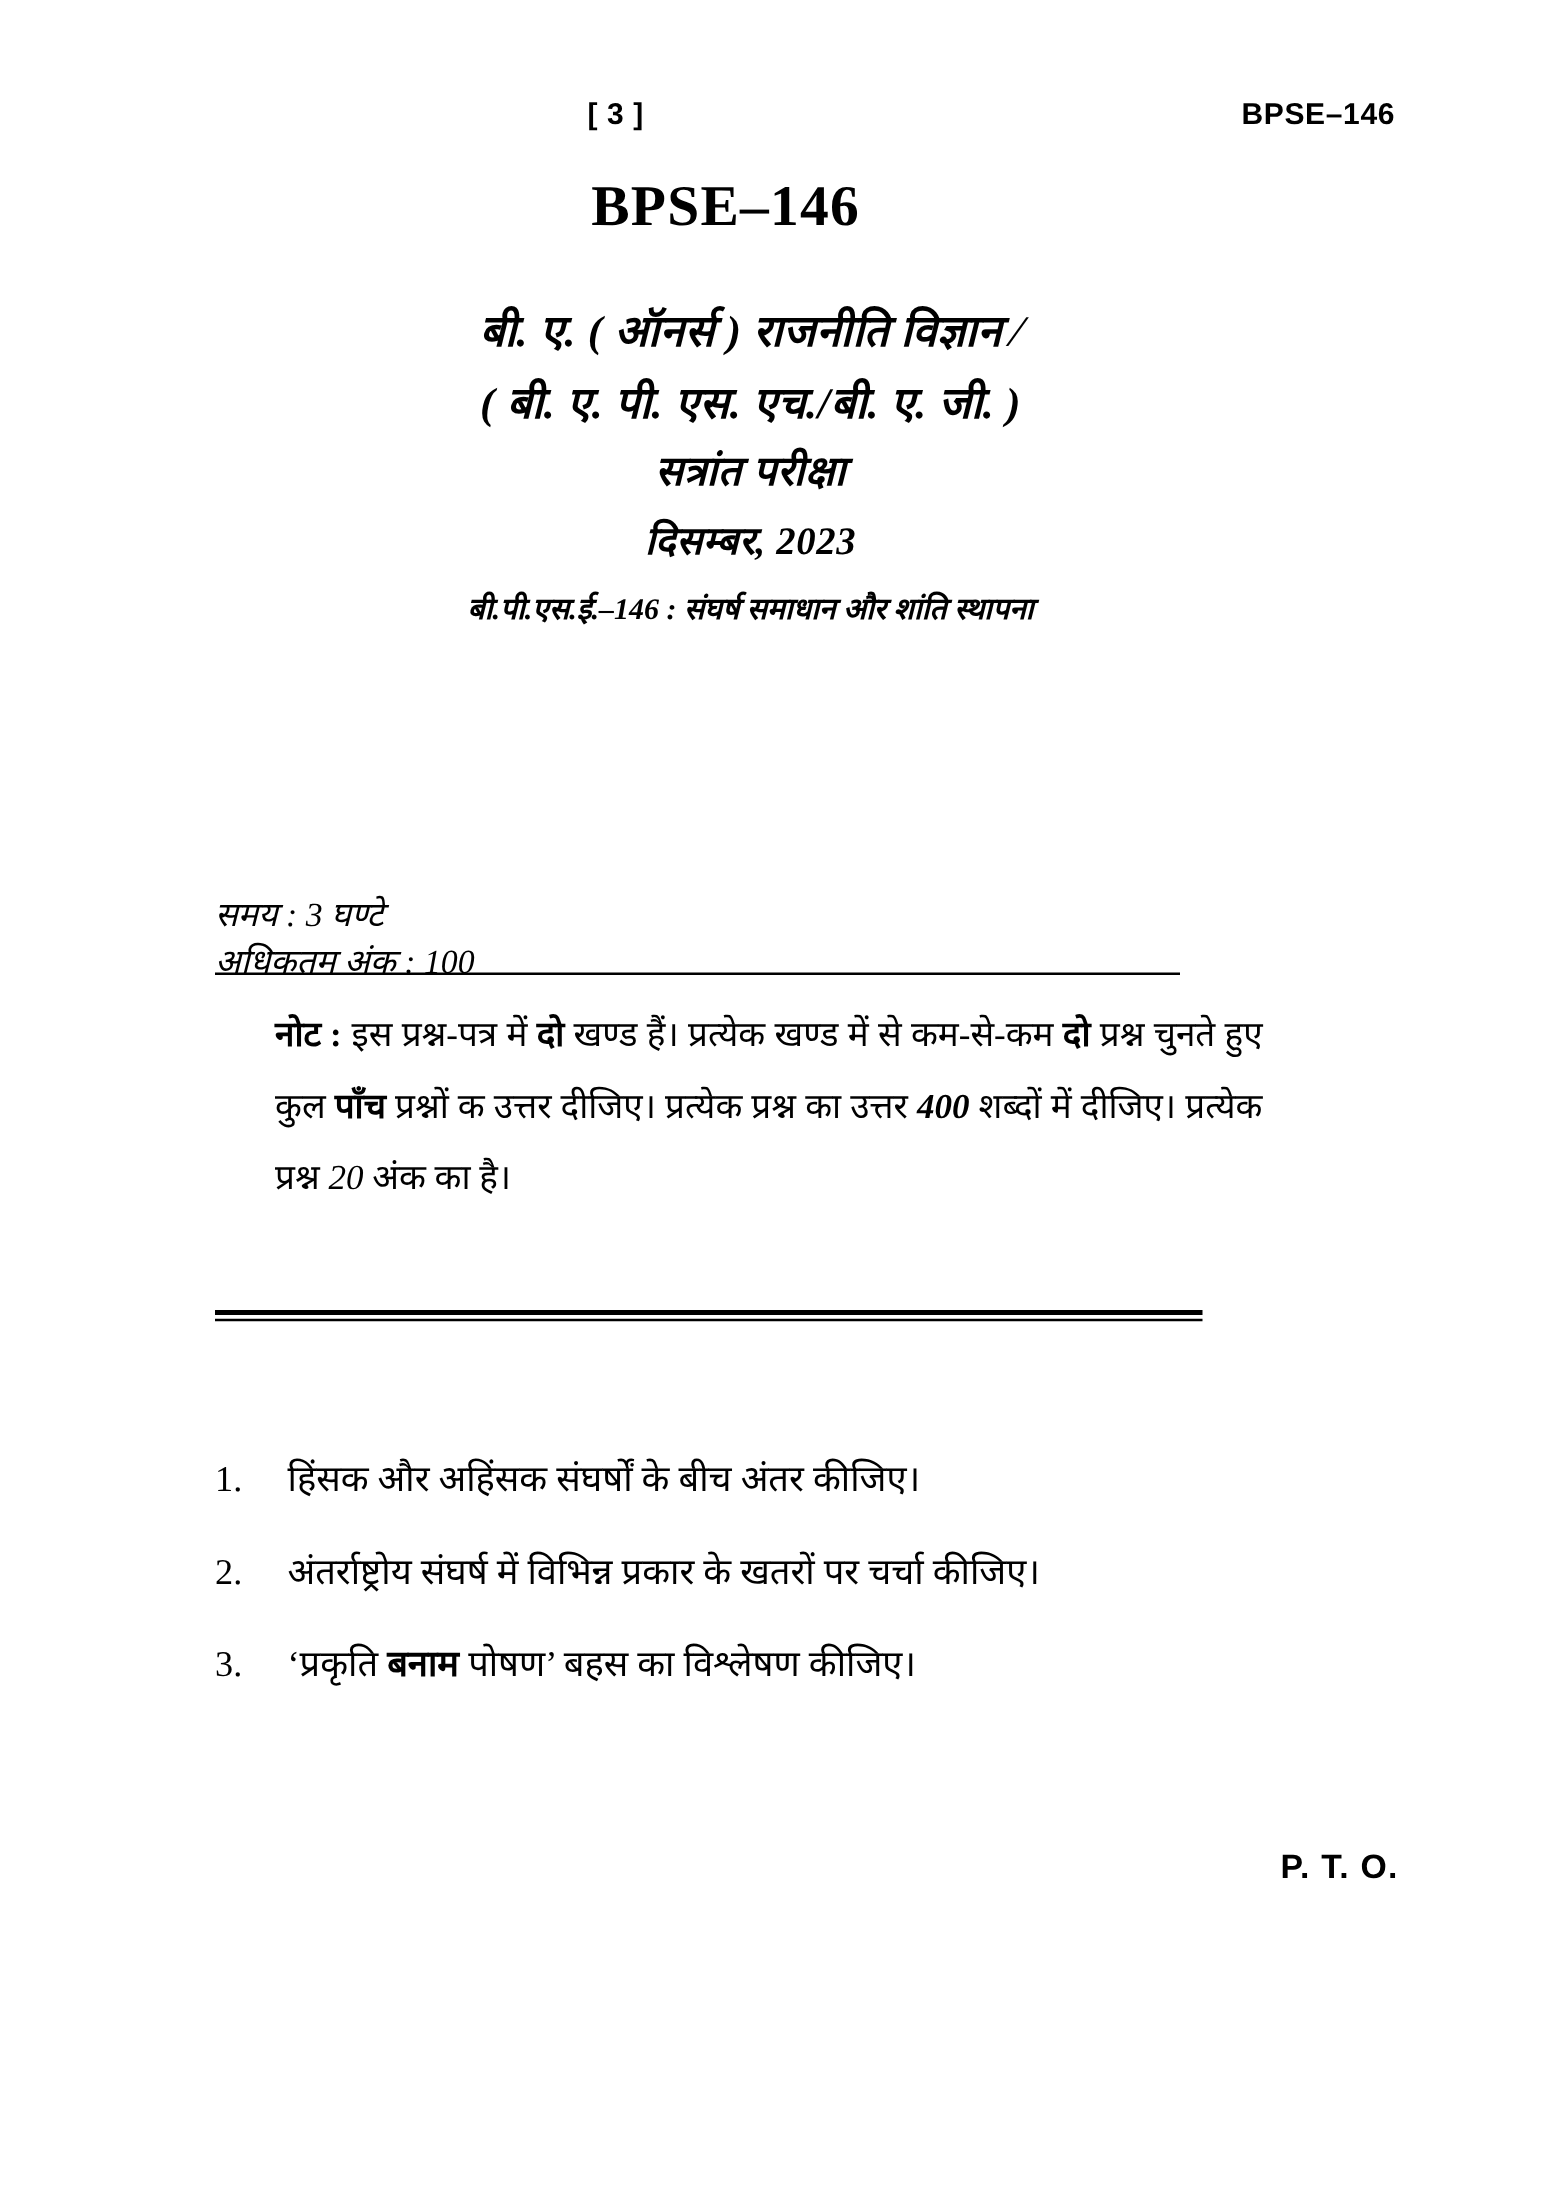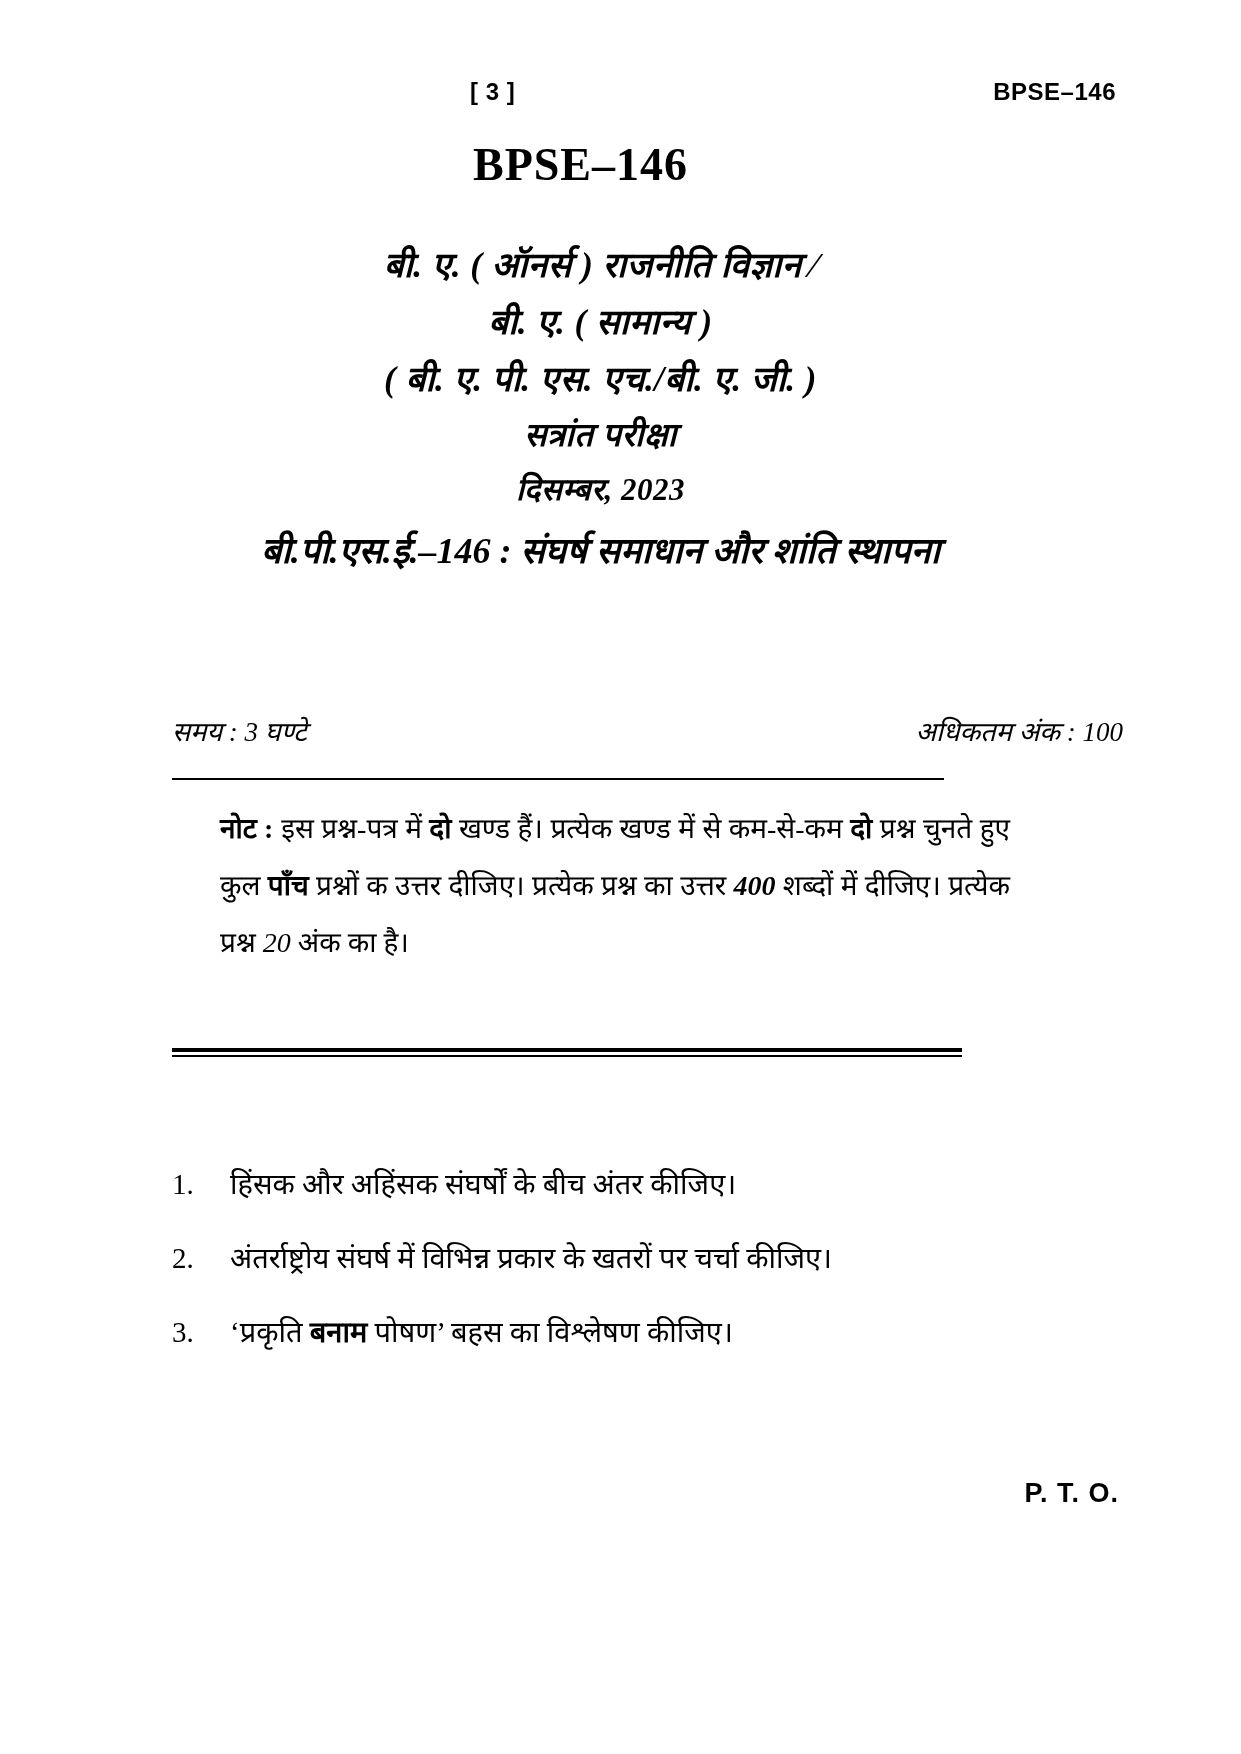--- a/index.html
+++ b/index.html
@@ -70,33 +70,34 @@
     font-family: "Liberation Serif", "DejaVu Serif", serif;
     font-weight: bold;
     line-height: 1.0;
     font-style: italic;
   }
   .tl-1 { font-size: 35px; margin-bottom: 22px; letter-spacing: 0.5px; }
   .tl-2 { font-size: 35px; margin-bottom: 22px; letter-spacing: 0.5px; }
   .tl-3 { font-size: 35px; margin-bottom: 22px; letter-spacing: 0.5px; }
   .tl-4 { font-size: 33px; margin-bottom: 22px; letter-spacing: 0.5px; }
   .tl-5 { font-size: 31px; margin-bottom: 28px; letter-spacing: 0.5px; }
-  .tl-6 { font-size: 36px; letter-spacing: 0px; }
+  .tl-6 { font-size: 24px; letter-spacing: 0px; }
 
   
   .meta-row {
     position: absolute;
     top: 712px;
     left: 172px;
     right: 118px;
     display: flex;
     justify-content: space-between;
     font-style: italic;
     font-size: 27px;
     font-family: "Liberation Serif", "DejaVu Serif", serif;
+    flex-direction: column;
   }
   .meta-row .marks { margin-right: 0; }
 
   
   .rule-top {
     position: absolute;
     top: 778px;
     left: 172px;
     width: 772px;
     height: 2px;
@@ -195,21 +196,20 @@
 
   <div class="running-header">
     <span class="page-num">[ 3 ]</span>
     <span>BPSE–146</span>
   </div>
 
   <div class="paper-code">BPSE–146</div>
 
   <div class="title-block">
     <div class="title-line tl-1">बी. ए. ( ऑनर्स ) राजनीति विज्ञान ∕</div>
-    <div class="title-line tl-2">बी. ए. ( सामान्य )</div>
     <div class="title-line tl-3">( बी. ए. पी. एस. एच./बी. ए. जी. )</div>
     <div class="title-line tl-4">सत्रांत परीक्षा</div>
     <div class="title-line tl-5">दिसम्बर, 2023</div>
     <div class="title-line tl-6">बी.पी.एस.ई.–146 : संघर्ष समाधान और शांति स्थापना</div>
   </div>
 
   <div class="meta-row">
     <span class="time">समय : 3 घण्टे</span>
     <span class="marks">अधिकतम अंक : 100</span>
   </div>

